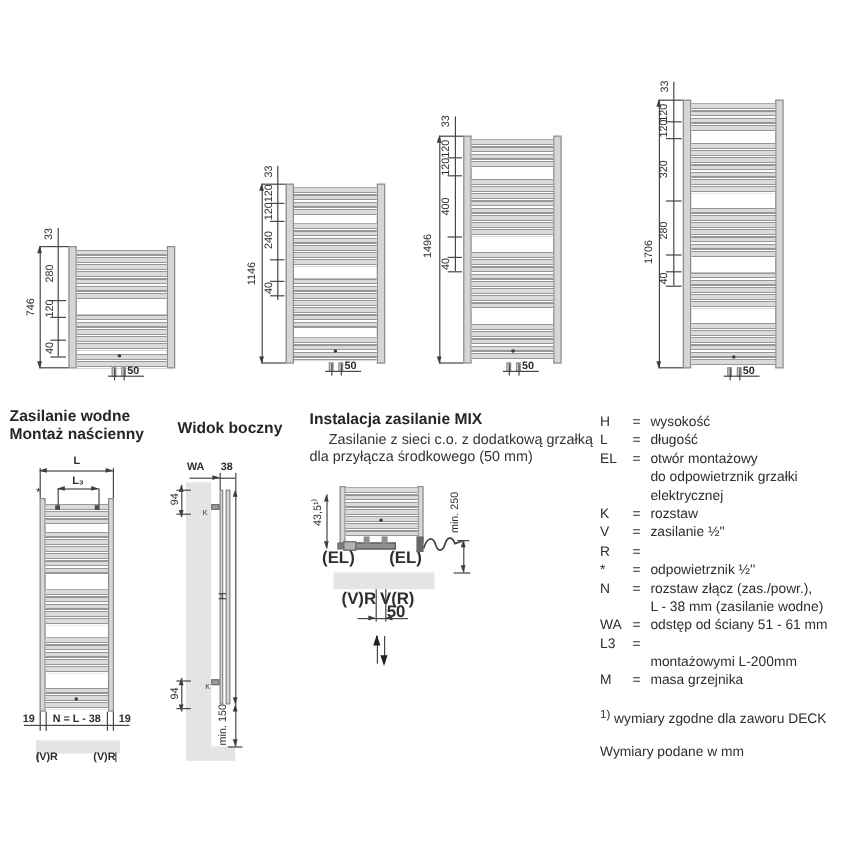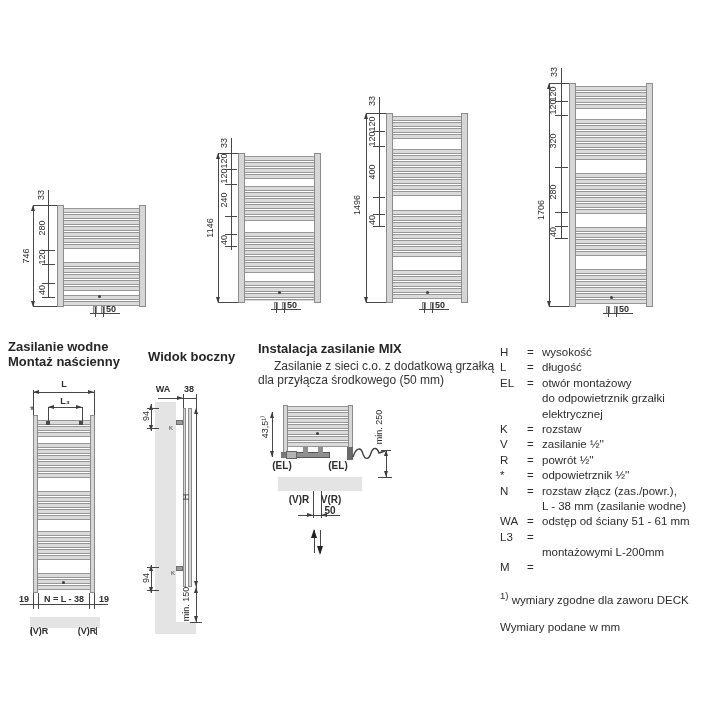--- a/index.html
+++ b/index.html
@@ -11,21 +11,21 @@
   .tg{position:absolute;left:7px;right:7px;
       background:repeating-linear-gradient(to bottom,#979797 0,#979797 1px,#dadada 1px,#dadada 4px,#979797 4px,#979797 5px,#fff 5px,#fff 6px);}
   .fig5 .col{width:5px;}
   .fig5 .tg{left:5px;right:5px;}
   .vl{position:absolute;width:1px;background:#474747;}
   .hl{position:absolute;height:1px;background:#474747;}
   .dim{position:absolute;font-size:9px;line-height:9px;white-space:nowrap;color:#2d2d2d;
        transform:translate(-50%,-50%) rotate(-90deg);}
   .dh{position:absolute;font-size:9px;line-height:9px;white-space:nowrap;color:#2d2d2d;
       transform:translate(-50%,-50%);font-weight:bold;}
-  .f10{font-size:10px;}
+  .f10{font-size:14px;}
   .au{position:absolute;width:0;height:0;border-left:2.5px solid transparent;border-right:2.5px solid transparent;border-bottom:6px solid #3d3d3d;}
   .ad{position:absolute;width:0;height:0;border-left:2.5px solid transparent;border-right:2.5px solid transparent;border-top:6px solid #3d3d3d;}
   .al{position:absolute;width:0;height:0;border-top:2.5px solid transparent;border-bottom:2.5px solid transparent;border-right:6px solid #3d3d3d;}
   .ar{position:absolute;width:0;height:0;border-top:2.5px solid transparent;border-bottom:2.5px solid transparent;border-left:6px solid #3d3d3d;}
   .bau{position:absolute;width:0;height:0;border-left:3.5px solid transparent;border-right:3.5px solid transparent;border-bottom:9px solid #222;}
   .bad{position:absolute;width:0;height:0;border-left:3.5px solid transparent;border-right:3.5px solid transparent;border-top:9px solid #222;}
   .stub{position:absolute;width:4px;height:8px;background:#d6d6d6;border:1px solid #8c8c8c;box-sizing:border-box;}
   .dot{position:absolute;width:3px;height:3px;background:#3d3d3d;border-radius:50%;}
   .gray{position:absolute;background:#e4e4e4;}
   .bar{position:absolute;background:#d6d6d6;border:1px solid #8c8c8c;box-sizing:border-box;}
@@ -339,21 +339,20 @@
         <span class="lt">rozstaw</span>
       </div>
     <div class="lrow">
         <span class="ls">V</span>
         <span class="le">=</span>
         <span class="lt">zasilanie ½''</span>
       </div>
     <div class="lrow">
         <span class="ls">R</span>
         <span class="le">=</span>
-        <span class="lt">powrót ½''</span>
       </div>
     <div class="lrow">
         <span class="ls">*</span>
         <span class="le">=</span>
         <span class="lt">odpowietrznik ½''</span>
       </div>
     <div class="lrow">
         <span class="ls">N</span>
         <span class="le">=</span>
         <span class="lt">rozstaw złącz (zas./powr.),</span>
@@ -373,19 +372,20 @@
         <span class="le">=</span>
       </div>
     <div class="lrow">
         <span class="ls"></span>
         <span class="le"></span>
         <span class="lt">montażowymi L-200mm</span>
       </div>
     <div class="lrow">
         <span class="ls">M</span>
         <span class="le">=</span>
+        <span class="lt">masa grzejnika</span>
       </div>
   </div>
 
   <div class="note" style="left:500px;top:590px;"><sup>1)</sup><span> wymiary zgodne dla zaworu DECK</span></div>
   <div class="note" style="left:500px;top:621px;">Wymiary podane w mm</div>
 
 </div>
 
 </body></html>

